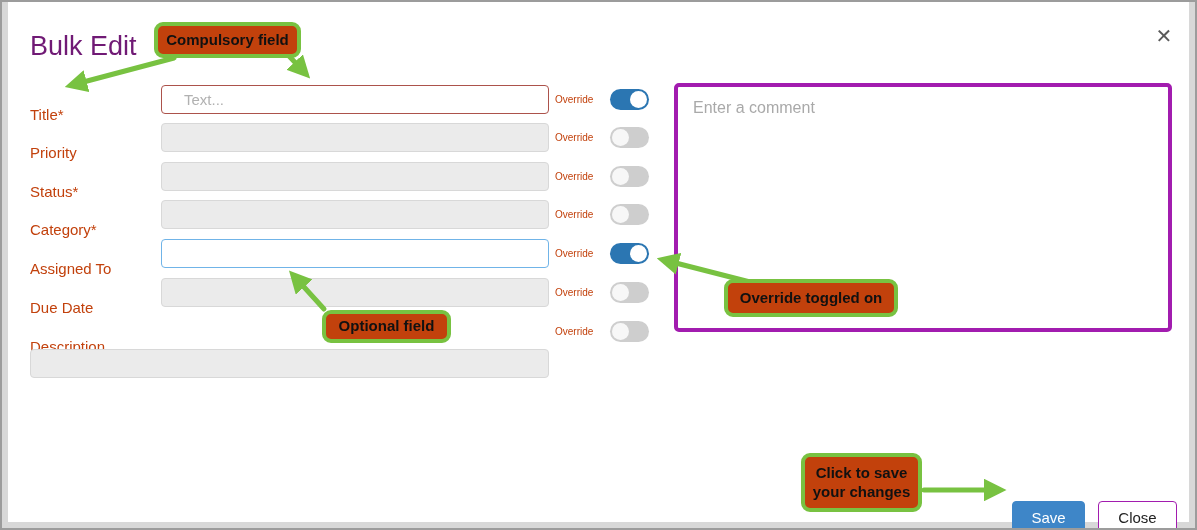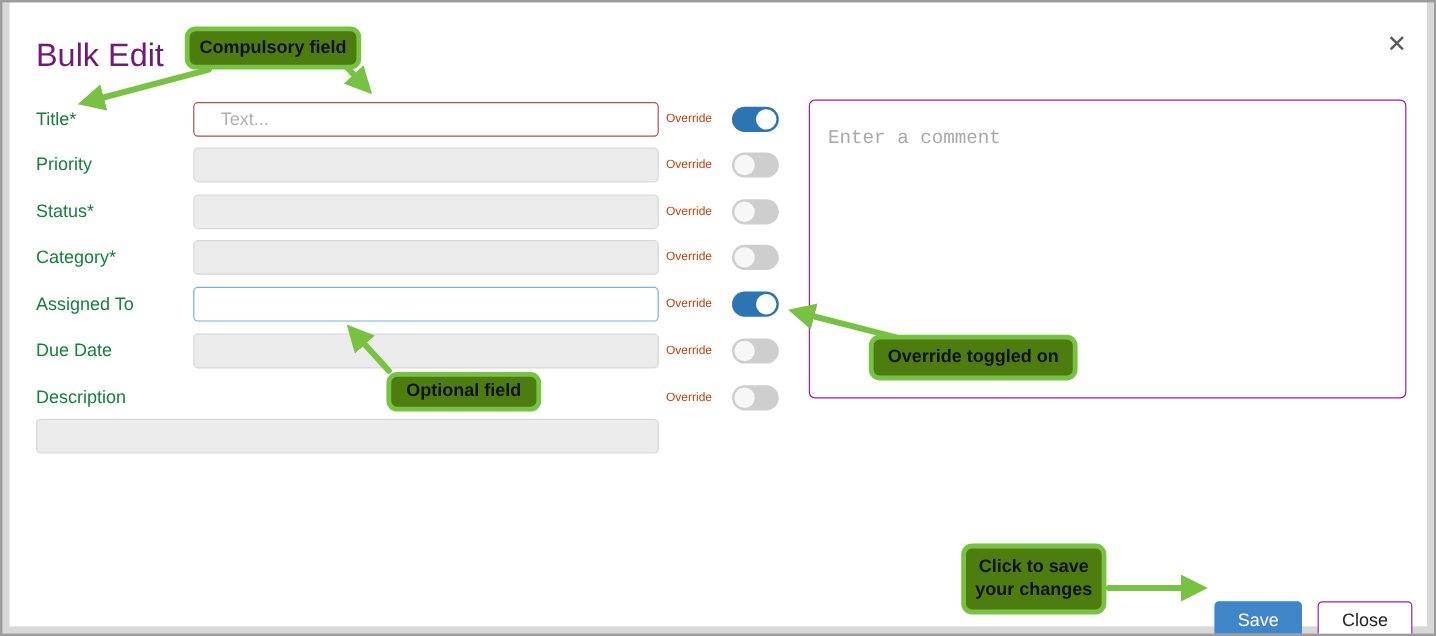--- a/index.html
+++ b/index.html
@@ -26,23 +26,23 @@
   }
   .close-icon {
     position: absolute; left: 1148px; top: 20px;
     width: 28px; height: 28px;
     font-size: 20px; color: #5a5a5a;
     display: flex; align-items: center; justify-content: center;
     cursor: pointer;
   }
   .form-row { position: absolute; left: 0; right: 0; height: 29px; }
   .field-label {
-    position: absolute; left: 28px; top: 0;
+    position: absolute; left: 28px; top: 15px;
     height: 29px; line-height: 29px;
-    font-size: 15px; color: #15803d;
+    font-size: 15px; color: #c2410c;
   }
   .field-input {
     position: absolute; left: 159px; top: 0;
     width: 388px; height: 29px;
     border: 1px solid #c9c9c9; border-radius: 4px;
     font-family: "Liberation Sans", sans-serif;
     font-size: 15px; padding: 0 22px; color: #333;
     background: #fff; outline: none;
   }
   .field-input::placeholder { color: #b1b1b1; }
@@ -72,44 +72,44 @@
   .toggle .knob {
     position: absolute; top: 2px;
     width: 17px; height: 17px; border-radius: 50%;
     background: #ffffff;
   }
   .toggle.on  .knob { right: 2px; }
   .toggle.off .knob { left: 2px; background: #f7f7f7; }
   .comment-box {
     position: absolute; left: 672px; top: 81px;
     width: 498px; height: 249px;
-    border: 1px solid #a21caf; border-radius: 5px;
-    font-family: Liberation Mono, monospace;
+    border: 4px solid #a21caf; border-radius: 5px;
+    font-family: Liberation Sans, sans-serif;
     font-size: 16px; color: #444;
-    padding: 22px 15px; resize: none; outline: none;
+    padding: 12px 15px; resize: none; outline: none;
   }
   .comment-box::placeholder { color: #a9a9a9; }
   .btn {
     position: absolute; top: 499px; height: 33px;
     border-radius: 4px; font-size: 15px;
     font-family: "Liberation Sans", sans-serif;
     display: flex; align-items: center; justify-content: center;
     cursor: pointer;
   }
   .btn-save {
     left: 1010px; width: 73px;
     background: #3e86c8; border: 1px solid #3e86c8; color: #ffffff;
   }
   .btn-close {
     left: 1096px; width: 79px;
     background: #ffffff; border: 1px solid #a21caf; color: #222;
   }
   .annotation {
     position: absolute; z-index: 5;
-    background: #4d7c0f;
+    background: #c2410c;
     border: 4px solid #78c241; border-radius: 9px;
     font-size: 15px; font-weight: bold; color: #111;
     display: flex; align-items: center; justify-content: center;
     text-align: center; line-height: 1.25;
   }
   .ann-compulsory { left: 152px; top: 20px;  width: 147px; height: 36px; }
   .ann-optional   { left: 282px; top: 308px; width: 129px; height: 33px; margin-left: 38px; }
   .ann-override   { left: 722px; top: 277px; width: 174px; height: 38px; }
   .ann-save       { left: 799px; top: 451px; width: 121px; height: 59px; flex-direction: column; }
   .arrows {

